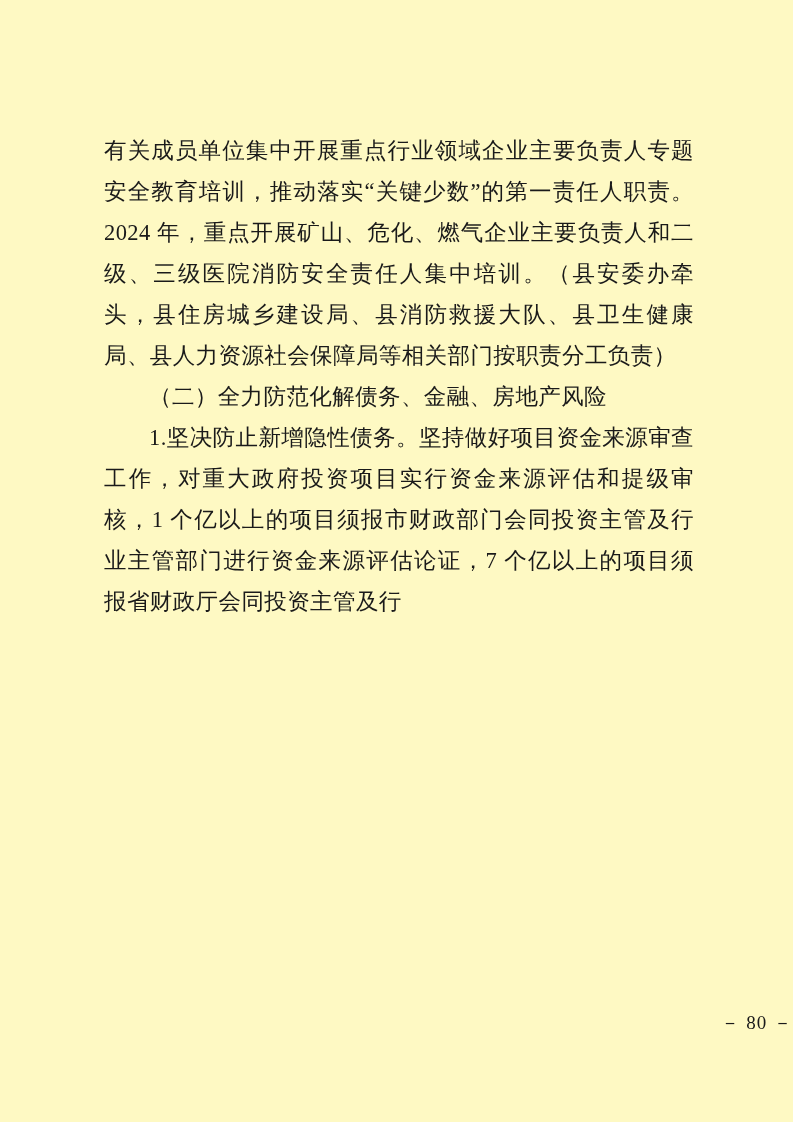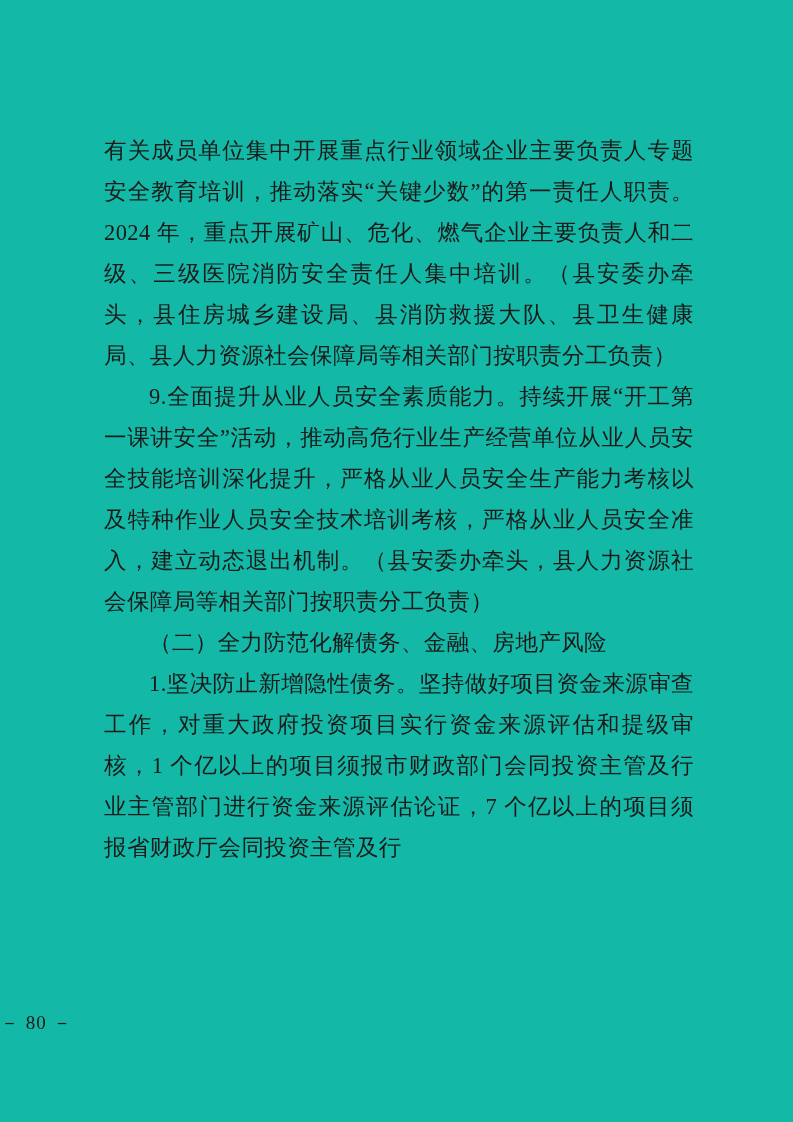--- a/index.html
+++ b/index.html
@@ -8,21 +8,21 @@
     background: #ffffff;
   }
   body {
     font-family: "Liberation Serif", "DejaVu Serif", serif;
     color: #1a1a1a;
   }
   .page {
     position: relative;
     width: 793px;
     height: 1122px;
-    background: #14b8a6;
+    background: #fef9c3;
     box-sizing: border-box;
     overflow: hidden;
   }
   .content {
     position: absolute;
     left: 104px;
     top: 130px;
     width: 590px;
   }
   .para {
@@ -36,31 +36,30 @@
     white-space: pre-wrap;
   }
   .para.indent {
     text-indent: 45px;
   }
   .footer {
     position: absolute;
     left: 0;
     right: 0;
     top: 1010px;
-    text-align: left;
+    text-align: right;
     font-size: 19px;
     letter-spacing: 1px;
     font-family: "Liberation Serif", "DejaVu Serif", serif;
     color: #1a1a1a;
   }
 </style>
 </head>
 <body>
 
 <div class="page">
   <div class="content">
     <p class="para">有关成员单位集中开展重点行业领域企业主要负责人专题安全教育培训，推动落实“关键少数”的第一责任人职责。2024 年，重点开展矿山、危化、燃气企业主要负责人和二级、三级医院消防安全责任人集中培训。（县安委办牵头，县住房城乡建设局、县消防救援大队、县卫生健康局、县人力资源社会保障局等相关部门按职责分工负责）</p>
-    <p class="para indent">9.全面提升从业人员安全素质能力。持续开展“开工第一课讲安全”活动，推动高危行业生产经营单位从业人员安全技能培训深化提升，严格从业人员安全生产能力考核以及特种作业人员安全技术培训考核，严格从业人员安全准入，建立动态退出机制。（县安委办牵头，县人力资源社会保障局等相关部门按职责分工负责）</p>
     <p class="para indent">（二）全力防范化解债务、金融、房地产风险</p>
     <p class="para indent">1.坚决防止新增隐性债务。坚持做好项目资金来源审查工作，对重大政府投资项目实行资金来源评估和提级审核，1 个亿以上的项目须报市财政部门会同投资主管及行业主管部门进行资金来源评估论证，7 个亿以上的项目须报省财政厅会同投资主管及行</p>
   </div>
   <div class="footer">－ 80 －</div>
 </div>
 
 </body></html>

